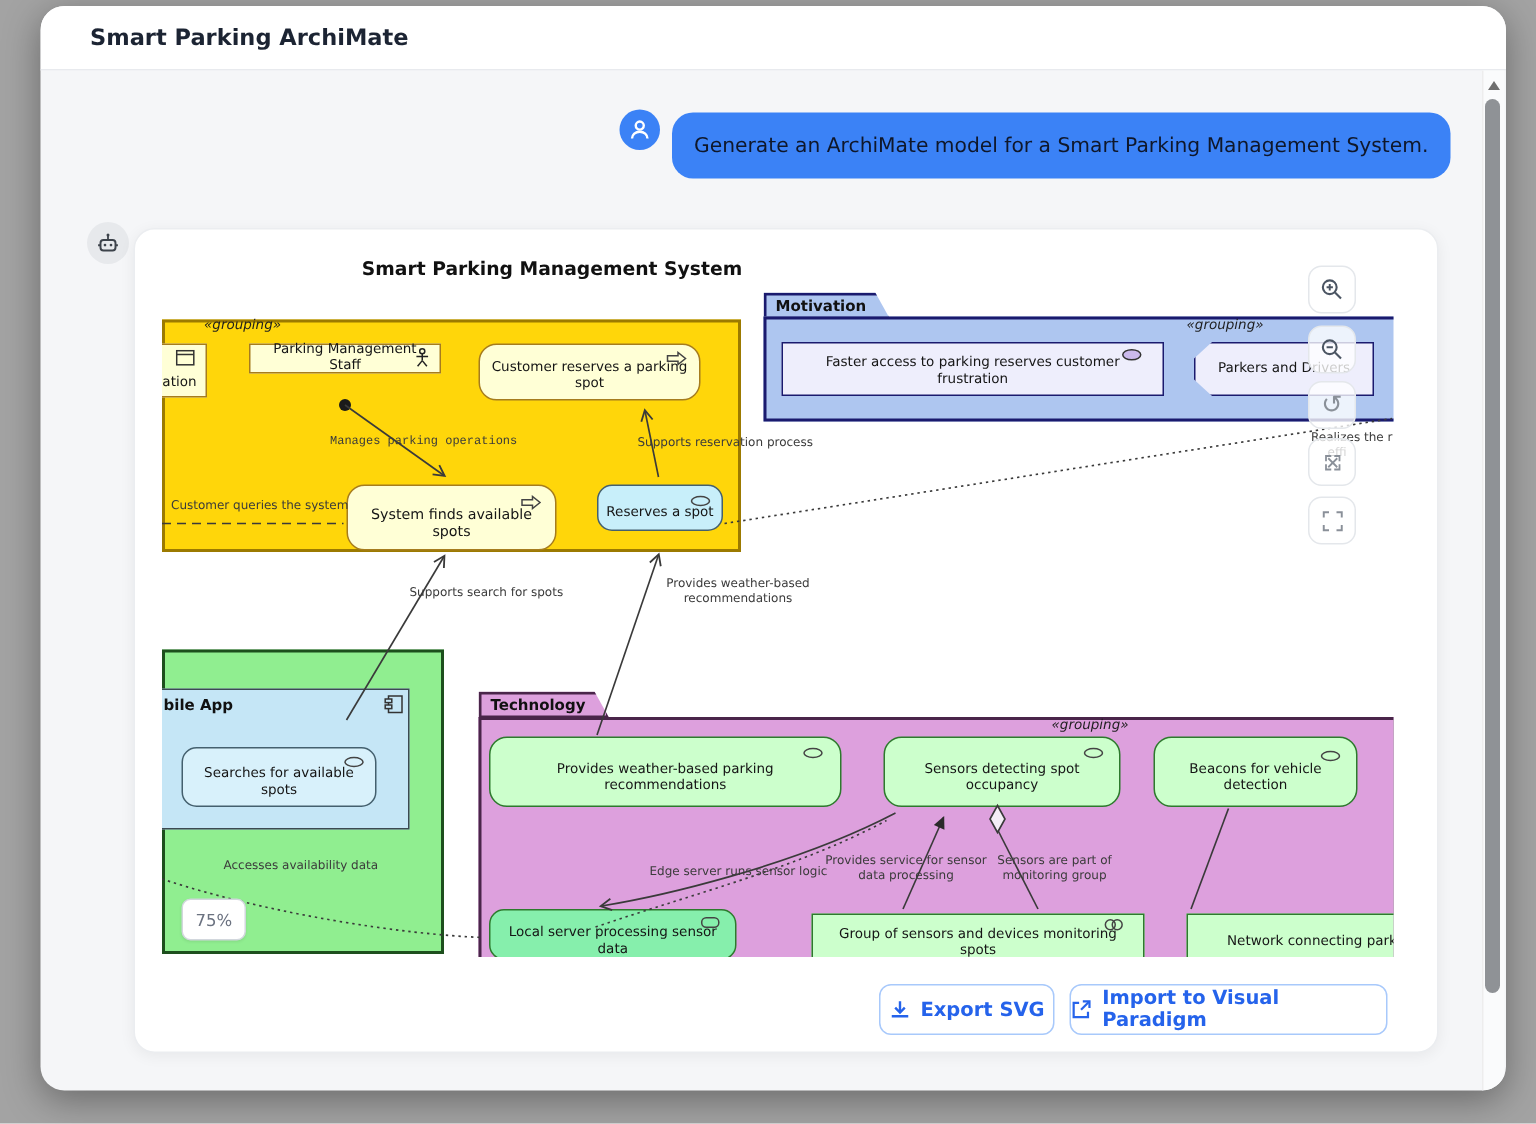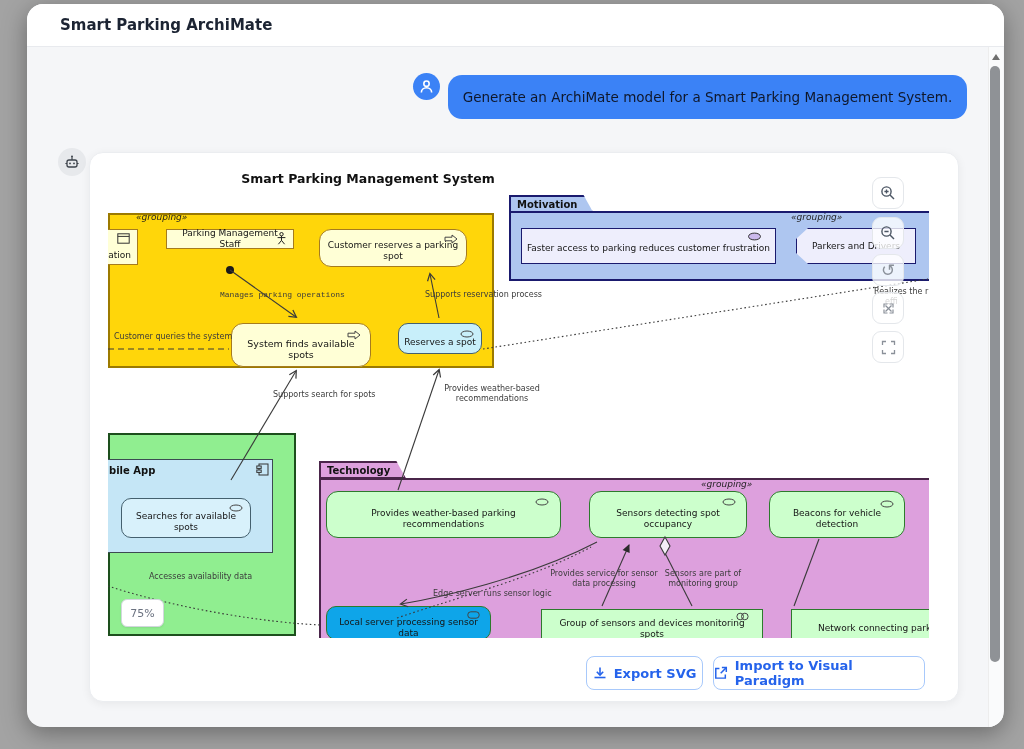--- a/index.html
+++ b/index.html
@@ -110,21 +110,21 @@
       </div>
 
       <div class="tab" style="left:401px;top:29px;background:#aec6f0;border-color:#1a1a6e;">Motivation</div>
       <div class="grp" style="left:401px;top:45px;width:424px;height:70px;background:#aec6f0;border-color:#1a1a6e;"></div>
       <div class="ster" style="left:683px;top:46px;">«grouping»</div>
 
       <div class="node" style="left:413px;top:62px;width:255px;height:36px;background:#eeeefc;border:1.5px solid #1a1a6e;padding-top:8px;">
         <svg class="nicon" style="right:13px;top:3px;" width="15" height="9" viewBox="0 0 15 9">
             <ellipse cx="7.5" cy="4.5" rx="6" ry="3.4" fill="#cbb9ec" stroke="#333" stroke-width="1"></ellipse>
           </svg>
-        <span>Faster access to parking reduces customer frustration</span>
+        <span>Faster access to parking reserves customer frustration</span>
       </div>
 
       <div class="node" style="left:688px;top:62px;width:120px;height:36px;background:#eeeefc;border:1.5px solid #1a1a6e;clip-path:polygon(12px 0,100% 0,100% 100%,12px 100%,0 calc(100% - 11px),0 11px);">
         <span>Parkers and Drivers</span>
       </div>
 
       <div class="grp" style="left:0;top:267px;width:188px;height:203px;background:#90ee90;border-color:#1d4f1d;"></div>
 
       <div class="node" style="left:-29px;top:293px;width:194px;height:94px;background:#c5e6f6;border:1.5px solid #3c4a52;align-items:flex-start;justify-content:flex-start;"></div>
       <div class="lbl" style="left:1px;top:299px;font-size:10px;font-weight:bold;color:#111;">bile App</div>
@@ -157,21 +157,21 @@
           </svg>
         <span>Sensors detecting spot occupancy</span>
       </div>
       <div class="node" style="left:661px;top:325px;width:136px;height:47px;background:#ccffcc;border:1.5px solid #2d7a2d;border-radius:12px;padding-top:13px;">
         <svg class="nicon" style="right:10px;top:8px;" width="14" height="8" viewBox="0 0 14 8">
             <ellipse cx="7" cy="4" rx="6" ry="3" fill="none" stroke="#444" stroke-width="1"></ellipse>
           </svg>
         <span>Beacons for vehicle detection</span>
       </div>
 
-      <div class="node" style="left:218px;top:440px;width:165px;height:34px;background:#0ea5e9;border:1.5px solid #2d7a2d;border-radius:10px;padding-top:14px;">
+      <div class="node" style="left:218px;top:440px;width:165px;height:34px;background:#86efac;border:1.5px solid #2d7a2d;border-radius:10px;padding-top:14px;">
         <svg class="nicon" style="right:10px;top:4px;" width="13" height="8" viewBox="0 0 13 8">
             <rect x="0.8" y="0.8" width="11.4" height="6.4" rx="3" fill="none" stroke="#444" stroke-width="1"></rect>
           </svg>
         <span>Local server processing sensor data</span>
       </div>
       <div class="node" style="left:433px;top:443px;width:222px;height:31px;background:#ccffcc;border:1.5px solid #2d7a2d;padding-top:12px;">
         <svg class="nicon" style="right:13px;top:2px;" width="13" height="9" viewBox="0 0 13 9">
             <circle cx="4.2" cy="4.5" r="3.3" fill="none" stroke="#444" stroke-width="1"></circle>
             <circle cx="8.8" cy="4.5" r="3.3" fill="none" stroke="#444" stroke-width="1"></circle>
           </svg>
@@ -211,21 +211,21 @@
       <div class="lbl" style="left:112px;top:124px;font-family:Liberation Mono, monospace;">Manages parking operations</div>
       <div class="lbl" style="left:317px;top:124px;">Supports reservation process</div>
       <div class="lbl" style="left:6px;top:166px;">Customer queries the system</div>
       <div class="lbl" style="left:165px;top:224px;">Supports search for spots</div>
       <div class="lbl lbl2" style="left:333px;top:218px;width:102px;">
         <span>Provides weather-based</span><br><span>recommendations</span>
       </div>
       <div class="lbl" style="left:41px;top:406px;">Accesses availability data</div>
       <div class="lbl" style="left:766px;top:121px;">Realizes the r</div>
       <div class="lbl" style="left:777px;top:131px;">effi</div>
-      <div class="lbl" style="left:301px;top:423px;padding-left:24px;">Edge server runs sensor logic</div>
+      <div class="lbl" style="left:301px;top:410px;padding-left:24px;">Edge server runs sensor logic</div>
       <div class="lbl lbl2" style="left:440px;top:403px;width:112px;">
         <span>Provides service for sensor</span><br><span>data processing</span>
       </div>
       <div class="lbl lbl2" style="left:551px;top:403px;width:88px;">
         <span>Sensors are part of</span><br><span>monitoring group</span>
       </div>
 
       <div class="badge-zoom" style="left:13px;top:433px;width:41px;height:26px;">75%</div>
     </div>
 

